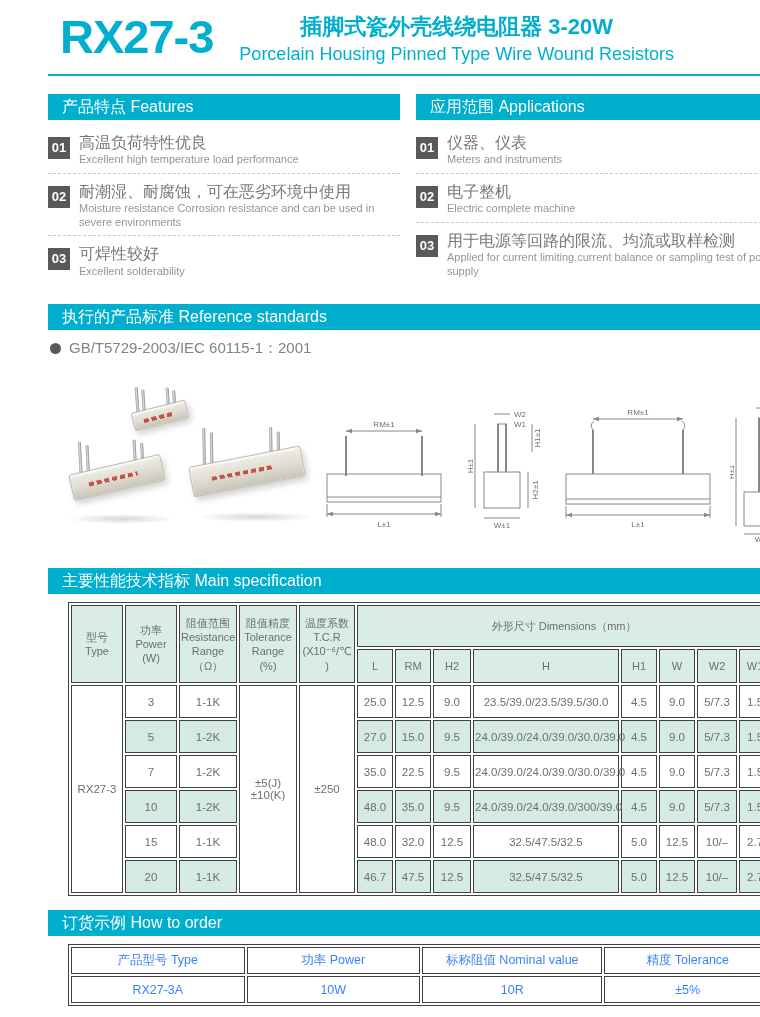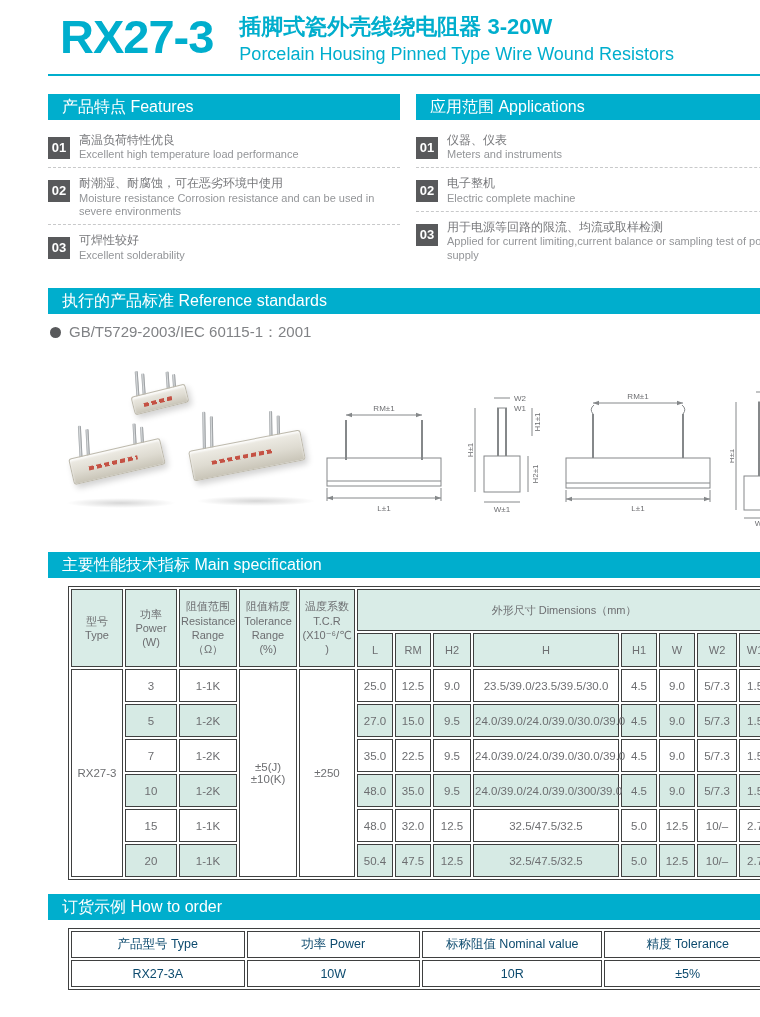--- a/index.html
+++ b/index.html
@@ -3,38 +3,38 @@
 <meta charset="utf-8">
 <style>
   * { margin:0; padding:0; box-sizing:border-box; }
   html,body { background:#ffffff; }
   body { font-family:"Liberation Sans","DejaVu Sans",sans-serif; color:#6d6e71; }
   .page { position:relative; width:760px; height:1017px; background:#fff; overflow:hidden;margin-left:40px; }
 
   
   .hdr { display:flex; align-items:flex-start; gap:26px; padding:10px 8px 0 20px; }
   .model { font-size:47px; font-weight:bold; color:#00aecd; letter-spacing:-1px; line-height:1.15; }
-  .titles { padding-top:3px; }
+  .titles { padding-top:3px;text-align:center; }
   .title-zh { font-size:22px; font-weight:bold; color:#00aecd; line-height:1.3; }
   .title-en { font-size:18px; color:#00aecd; line-height:1.35; }
   .hairline { height:2px; background:#00aecd; margin:8px 8px 0 8px; }
 
   
   .bar { background:#00aecd; color:#fff; font-size:16px; line-height:26px; height:26px; padding-left:14px; }
 
   
   .two-col { display:flex; gap:16px; margin:18px 8px 0 8px; }
   .col-left  { width:352px; flex:0 0 352px; }
   .col-right { flex:1; }
   .items { margin-top:12px; }
   .item { display:flex; align-items:flex-start; }
   .badge { flex:0 0 22px; width:22px; height:22px; background:#58595b; color:#fff;
            font-size:13px; font-weight:bold; text-align:center; line-height:22px; margin-top:5px; }
   .itxt { margin-left:9px; }
-  .itxt .zh { font-size:12px; color:#77787b; line-height:1.35; }
+  .itxt .zh { font-size:16px; color:#77787b; line-height:1.35; }
   .itxt .en { font-size:11px; color:#939598; line-height:1.22; }
   .dashed { border-bottom:1px dashed #c8c9ca; margin:6px 0 7px 0; }
 
   
   .standards { margin:26px 8px 0 8px; }
   .std-line { display:flex; align-items:center; gap:8px; padding:9px 0 8px 2px; }
   .dot { width:11px; height:11px; border-radius:50%; background:#58595b; }
   .std-text { font-size:15px; color:#808285; }
 
   
@@ -67,21 +67,21 @@
   table.spec td { background:#fff; font-size:11.5px; height:33px; padding:2px 1px; }
   table.spec tr.alt td { background:#d6eae4; }
   table.spec td.span6 { background:#fff; }
   .pre { white-space:pre-line; }
 
   
   .order { margin:14px 8px 0 8px; }
   table.ord { margin:8px 0 0 20px; width:706px; table-layout:fixed;
               border-collapse:separate; border-spacing:2px; border:1px solid #3f4040; }
   table.ord th, table.ord td { border:1px solid #3f4040; background:#fff; text-align:center;
-              font-weight:normal; color:#0c4a6e; font-size:12.5px; height:27px; }
+              font-weight:normal; color:#3b82f6; font-size:12.5px; height:27px; }
 </style>
 </head>
 <body>
 
 <div class="page">
 
   <div class="hdr">
     <div class="model">RX27-3</div>
     <div class="titles">
       <div class="title-zh">插脚式瓷外壳线绕电阻器 3-20W</div>
@@ -377,21 +377,21 @@
           <td>12.5</td>
           <td>32.5/47.5/32.5</td>
           <td>5.0</td>
           <td>12.5</td>
           <td>10/–</td>
           <td>2.7</td>
         </tr>
         <tr class="alt">
           <td>20</td>
           <td>1-1K</td>
-          <td>50.4</td>
+          <td>46.7</td>
           <td>47.5</td>
           <td>12.5</td>
           <td>32.5/47.5/32.5</td>
           <td>5.0</td>
           <td>12.5</td>
           <td>10/–</td>
           <td>2.7</td>
         </tr>
       </tbody>
     </table>

